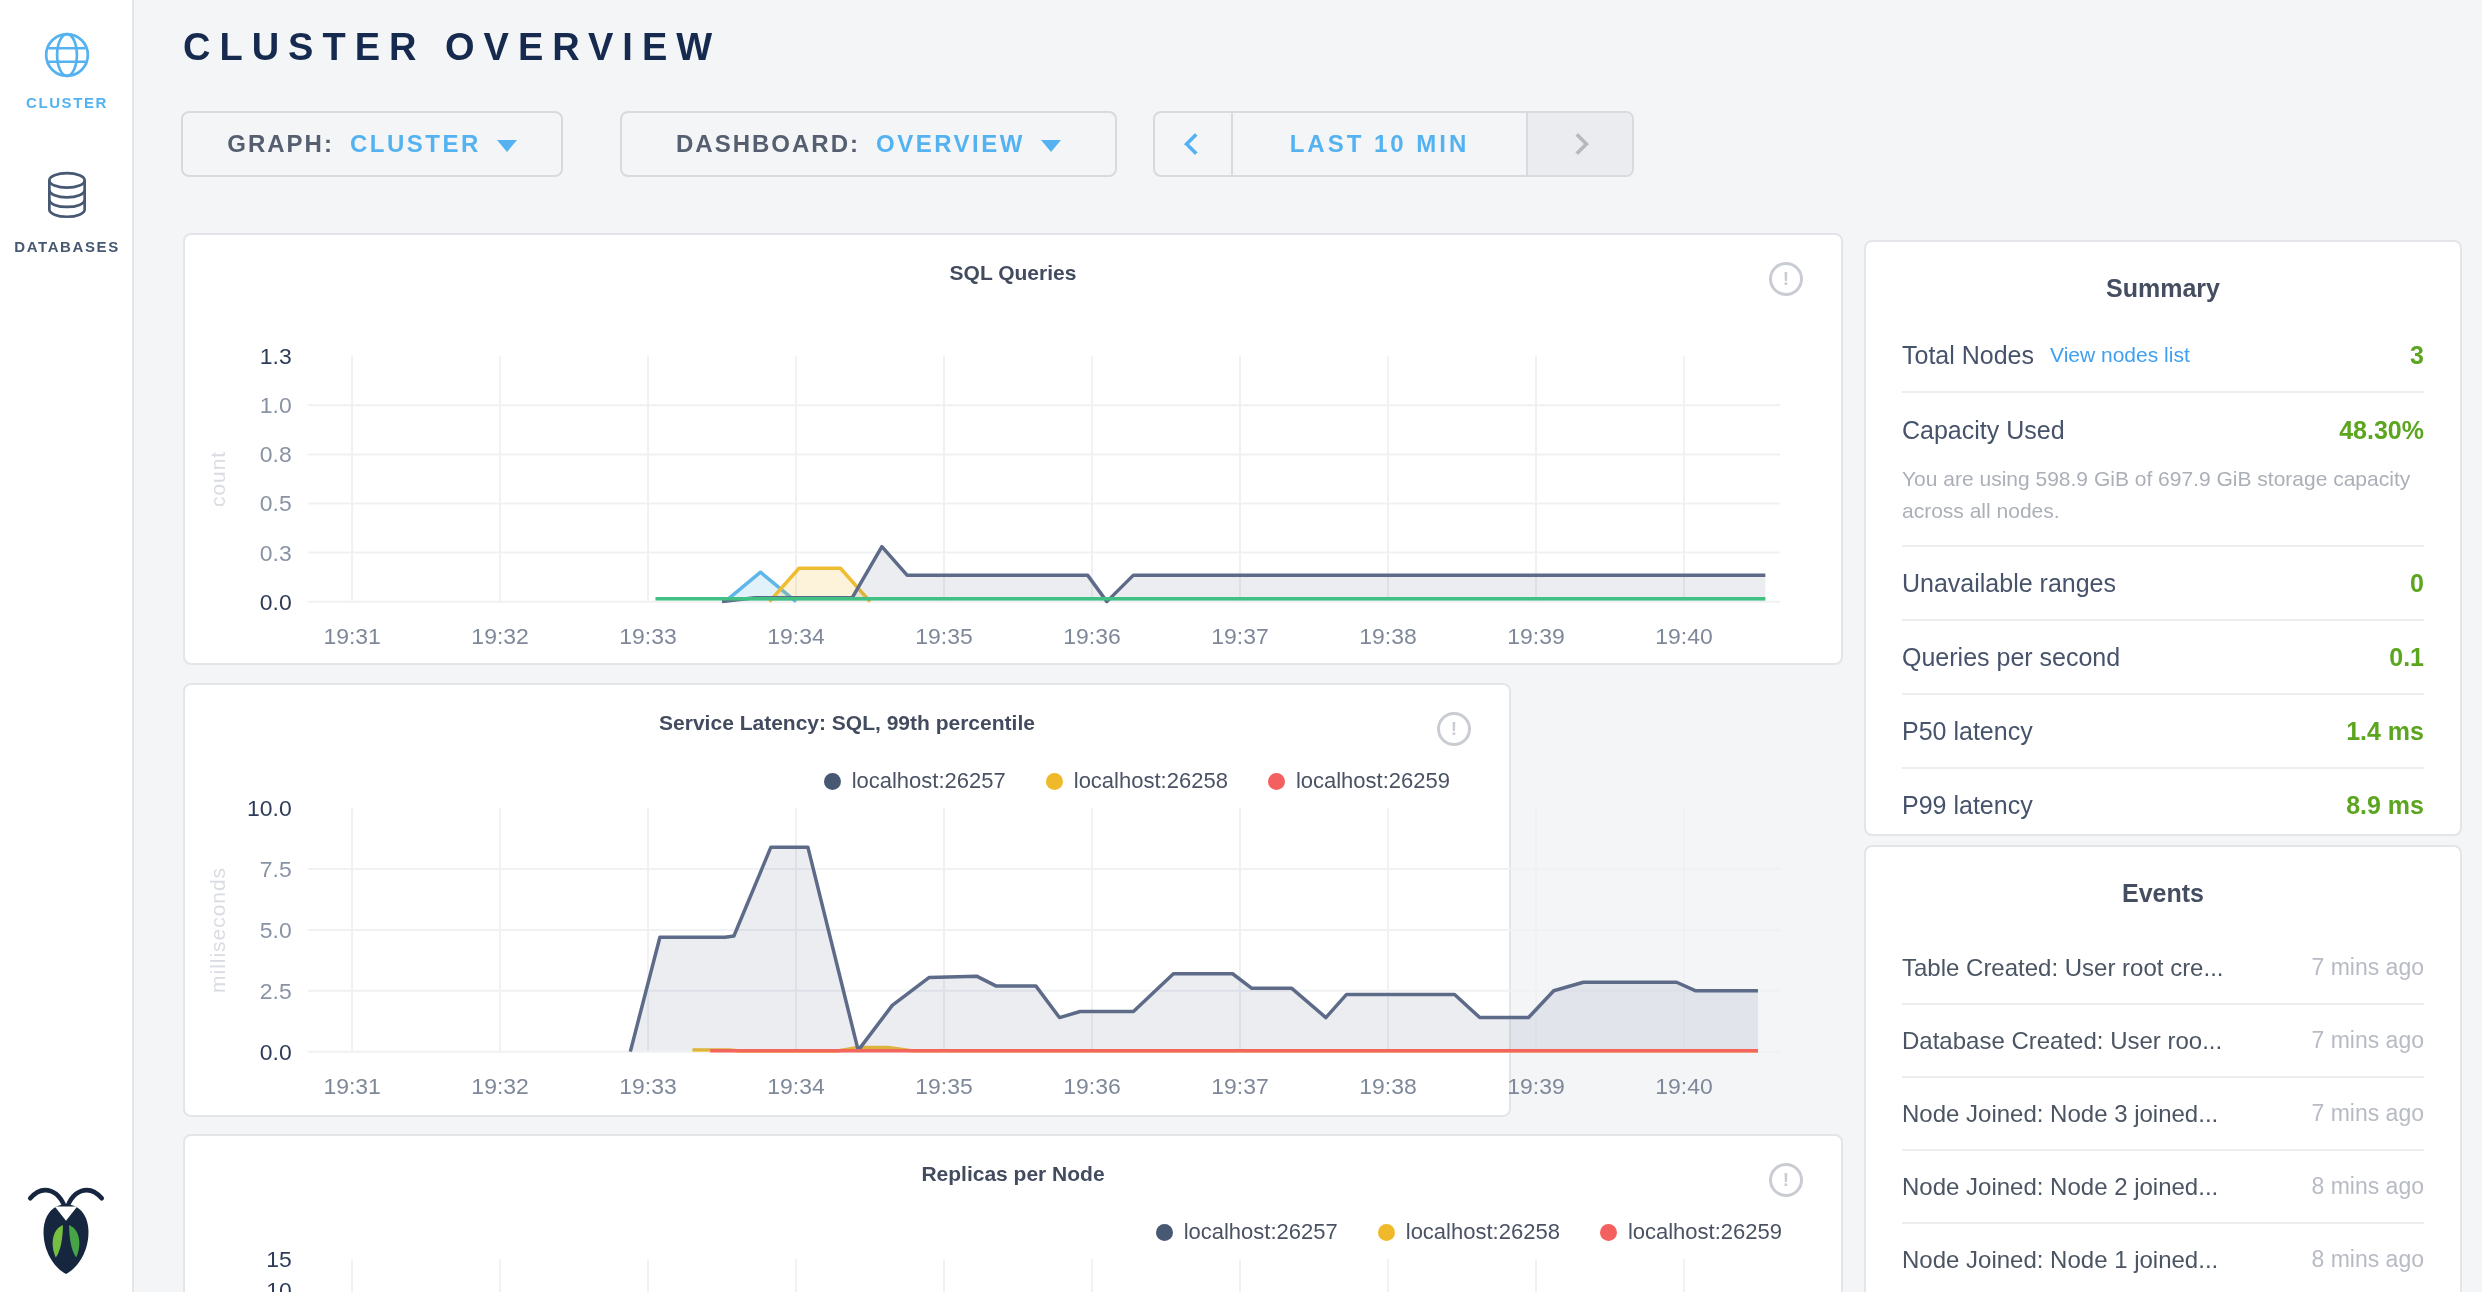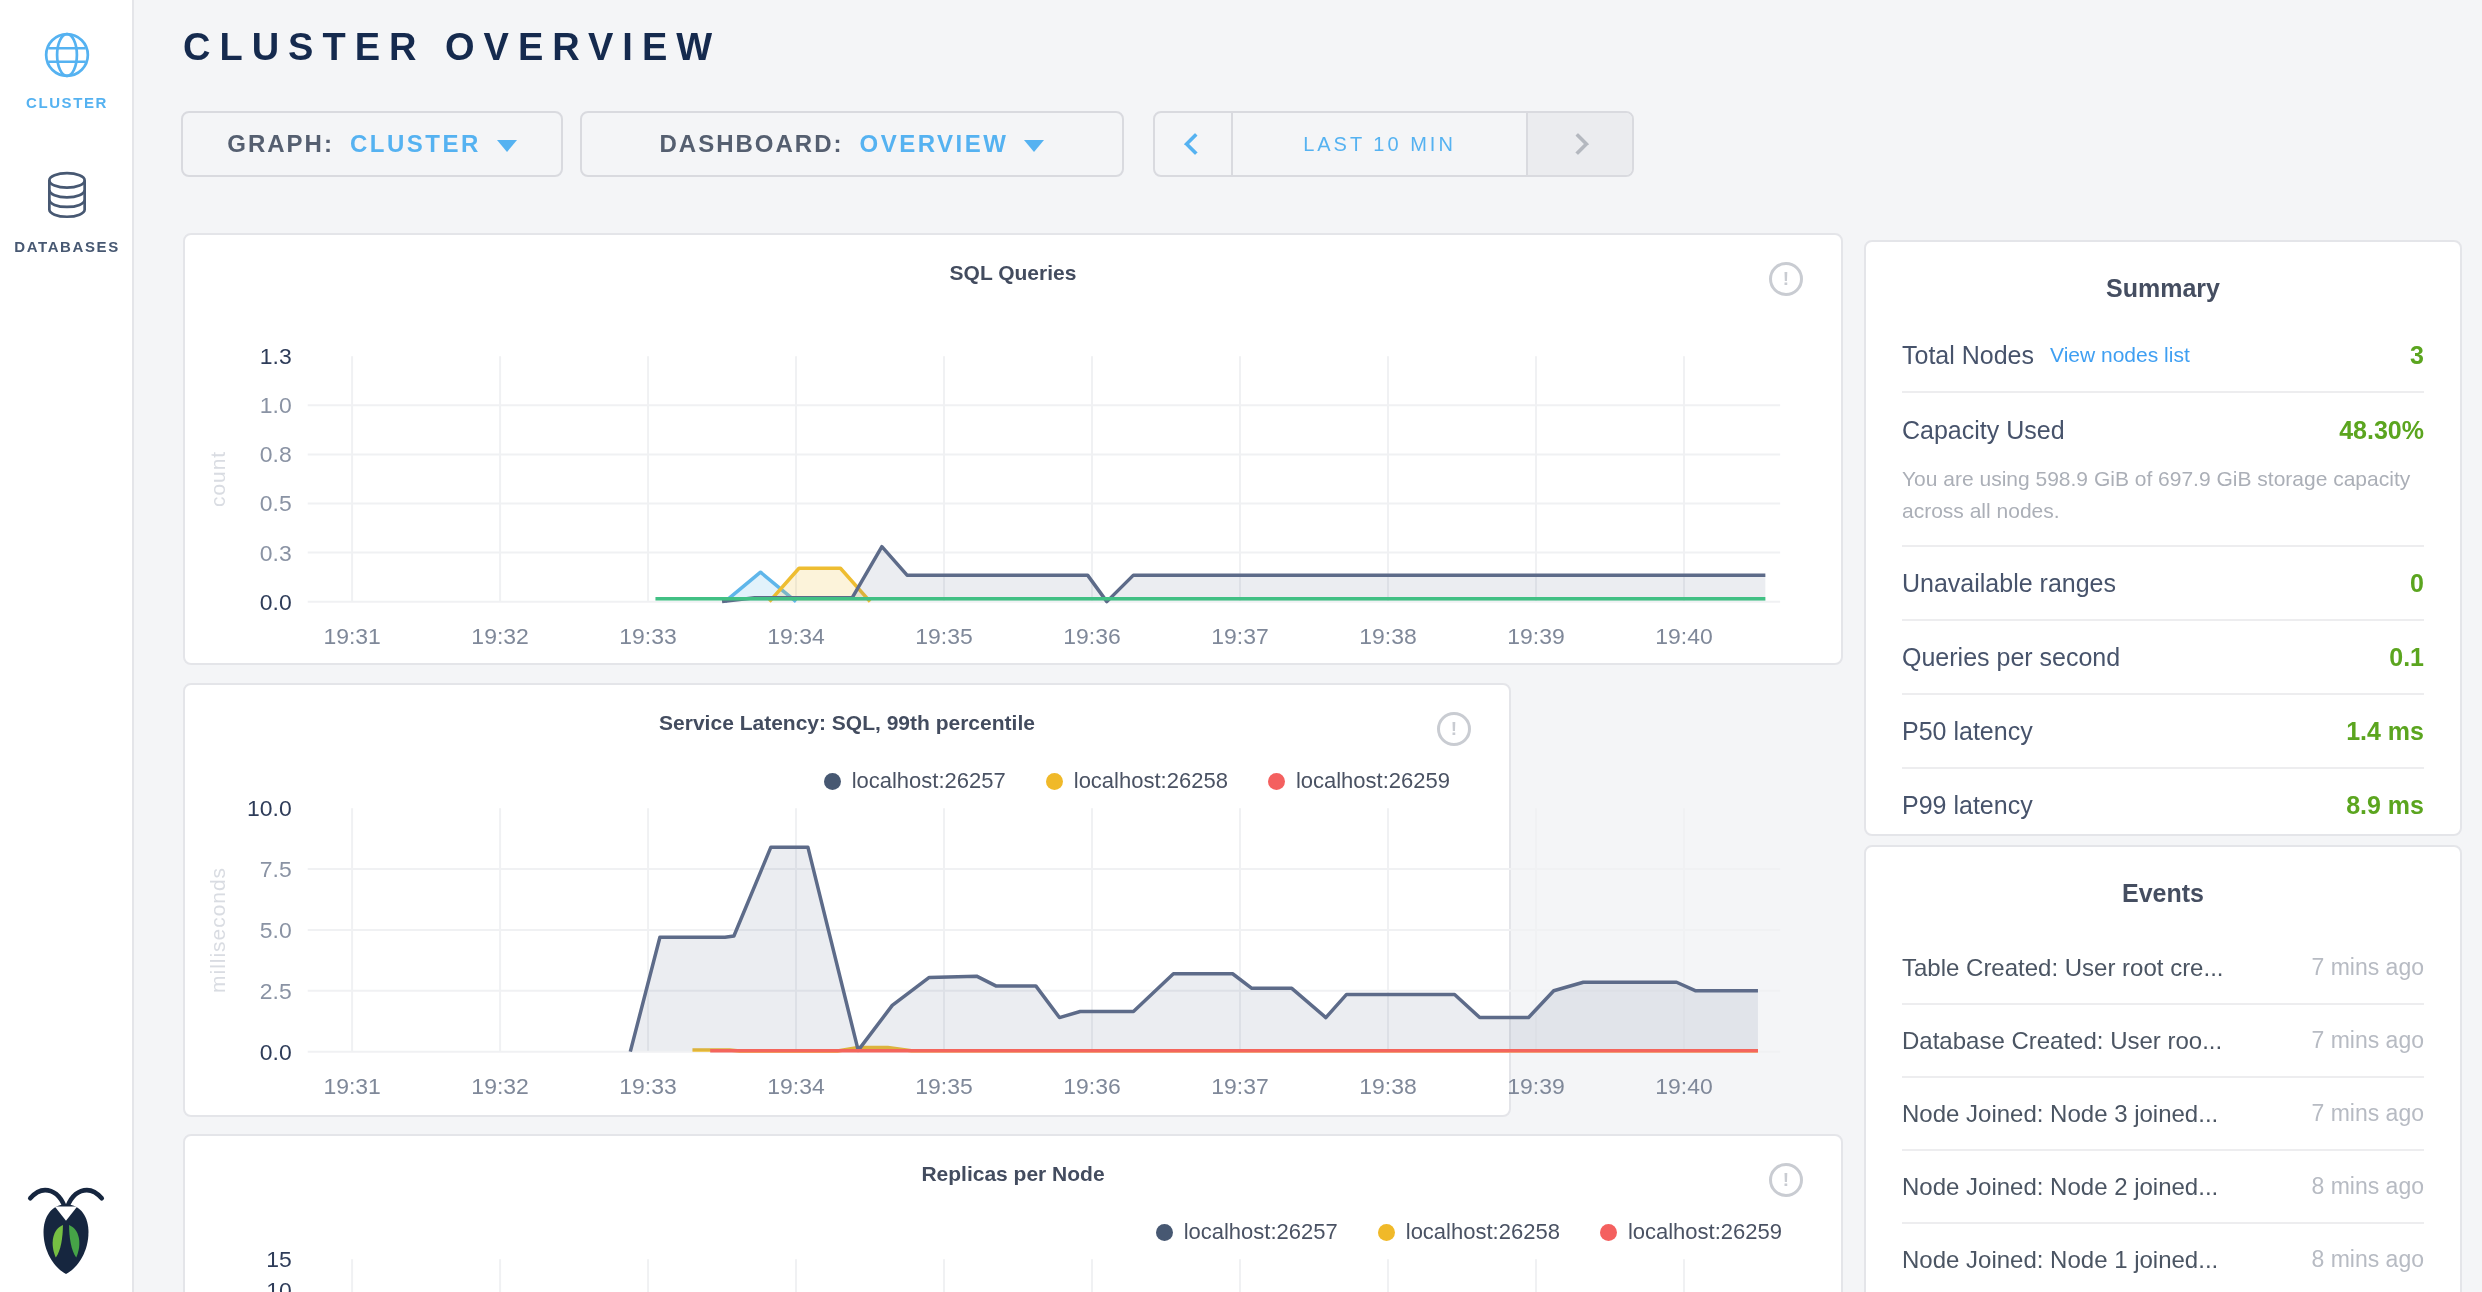--- a/index.html
+++ b/index.html
@@ -16,30 +16,30 @@
   .nav-databases{top:170px;color:#475872;}
   .logo{position:absolute;left:50%;bottom:12px;transform:translateX(-50%);cursor:pointer;}
 
   
   .page-title{position:absolute;left:183px;top:26px;font-size:38px;font-weight:800;
            letter-spacing:9px;color:#152a4e;white-space:nowrap;}
   .dd{position:absolute;top:111px;height:66px;border:2px solid #d9dadf;border-radius:8px;
            display:flex;align-items:center;justify-content:center;gap:16px;cursor:pointer;
            box-sizing:border-box;}
   .dd-graph{left:181px;width:382px;}
-  .dd-dashboard{left:580px;width:544px;}
+  .dd-dashboard{left:620px;width:497px;}
   .dd-label{font-size:24px;font-weight:600;color:#555f70;letter-spacing:2px;}
   .dd-value{font-size:24px;font-weight:700;color:#55b2f1;letter-spacing:2.5px;}
   .dd-caret{width:0;height:0;border-left:10px solid transparent;border-right:10px solid transparent;
            border-top:12px solid #55b2f1;margin-top:3px;}
   .timesel{position:absolute;left:1153px;top:111px;width:481px;height:66px;
            border:2px solid #d9dadf;border-radius:8px;display:flex;box-sizing:border-box;}
   .ts-seg{display:flex;align-items:center;justify-content:center;}
   .ts-prev{width:76px;border-right:2px solid #d9dadf;color:#55b2f1;cursor:pointer;}
-  .ts-label{flex:1;color:#55b2f1;font-size:20px;font-weight:400;letter-spacing:3px;}
+  .ts-label{flex:1;color:#55b2f1;font-size:24px;font-weight:700;letter-spacing:3px;}
   .ts-next{width:104px;border-left:2px solid #d9dadf;background:#ebecef;color:#b4b8bf;
            border-radius:0 6px 6px 0;cursor:default;}
   .chev{display:inline-block;width:12px;height:12px;border-left:4px solid currentColor;
            border-bottom:4px solid currentColor;border-radius:1px;}
   .chev-left{transform:rotate(45deg);margin-left:4px;}
   .chev-right{transform:rotate(-135deg);margin-right:4px;}
 
   
   .card{position:absolute;background:#fff;border:2px solid #e4e5e9;border-radius:8px;
            box-sizing:border-box;}

